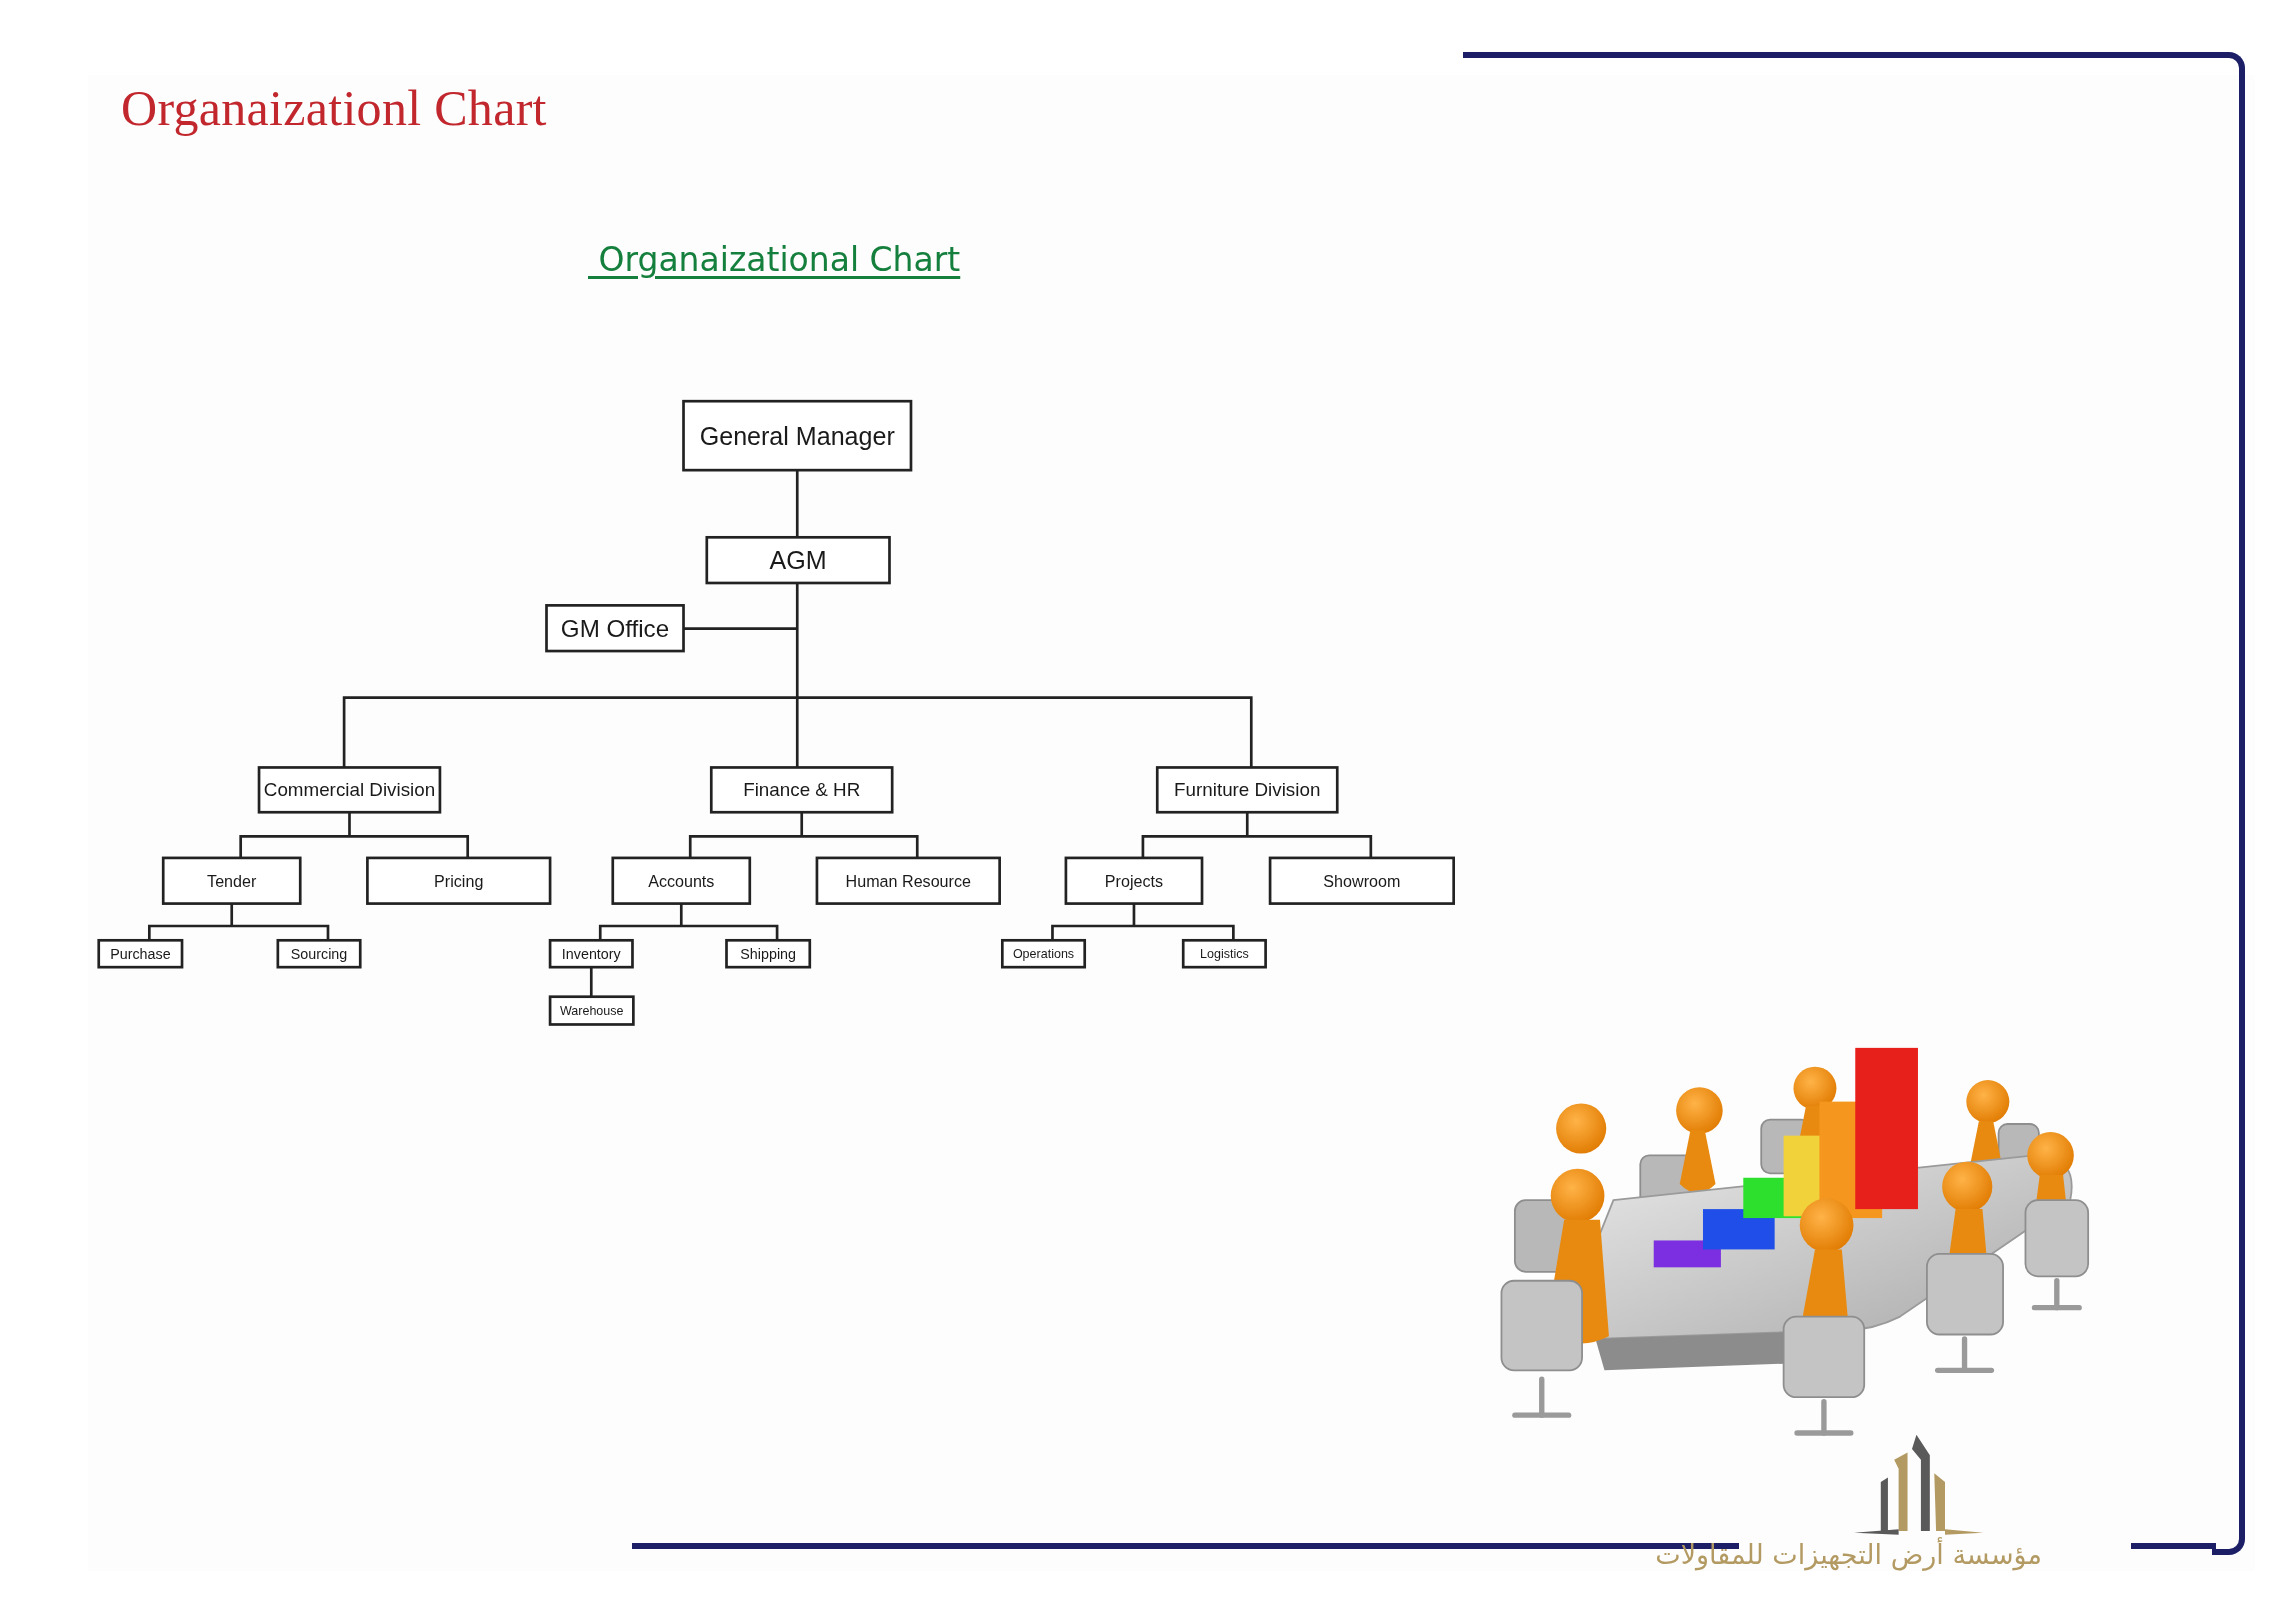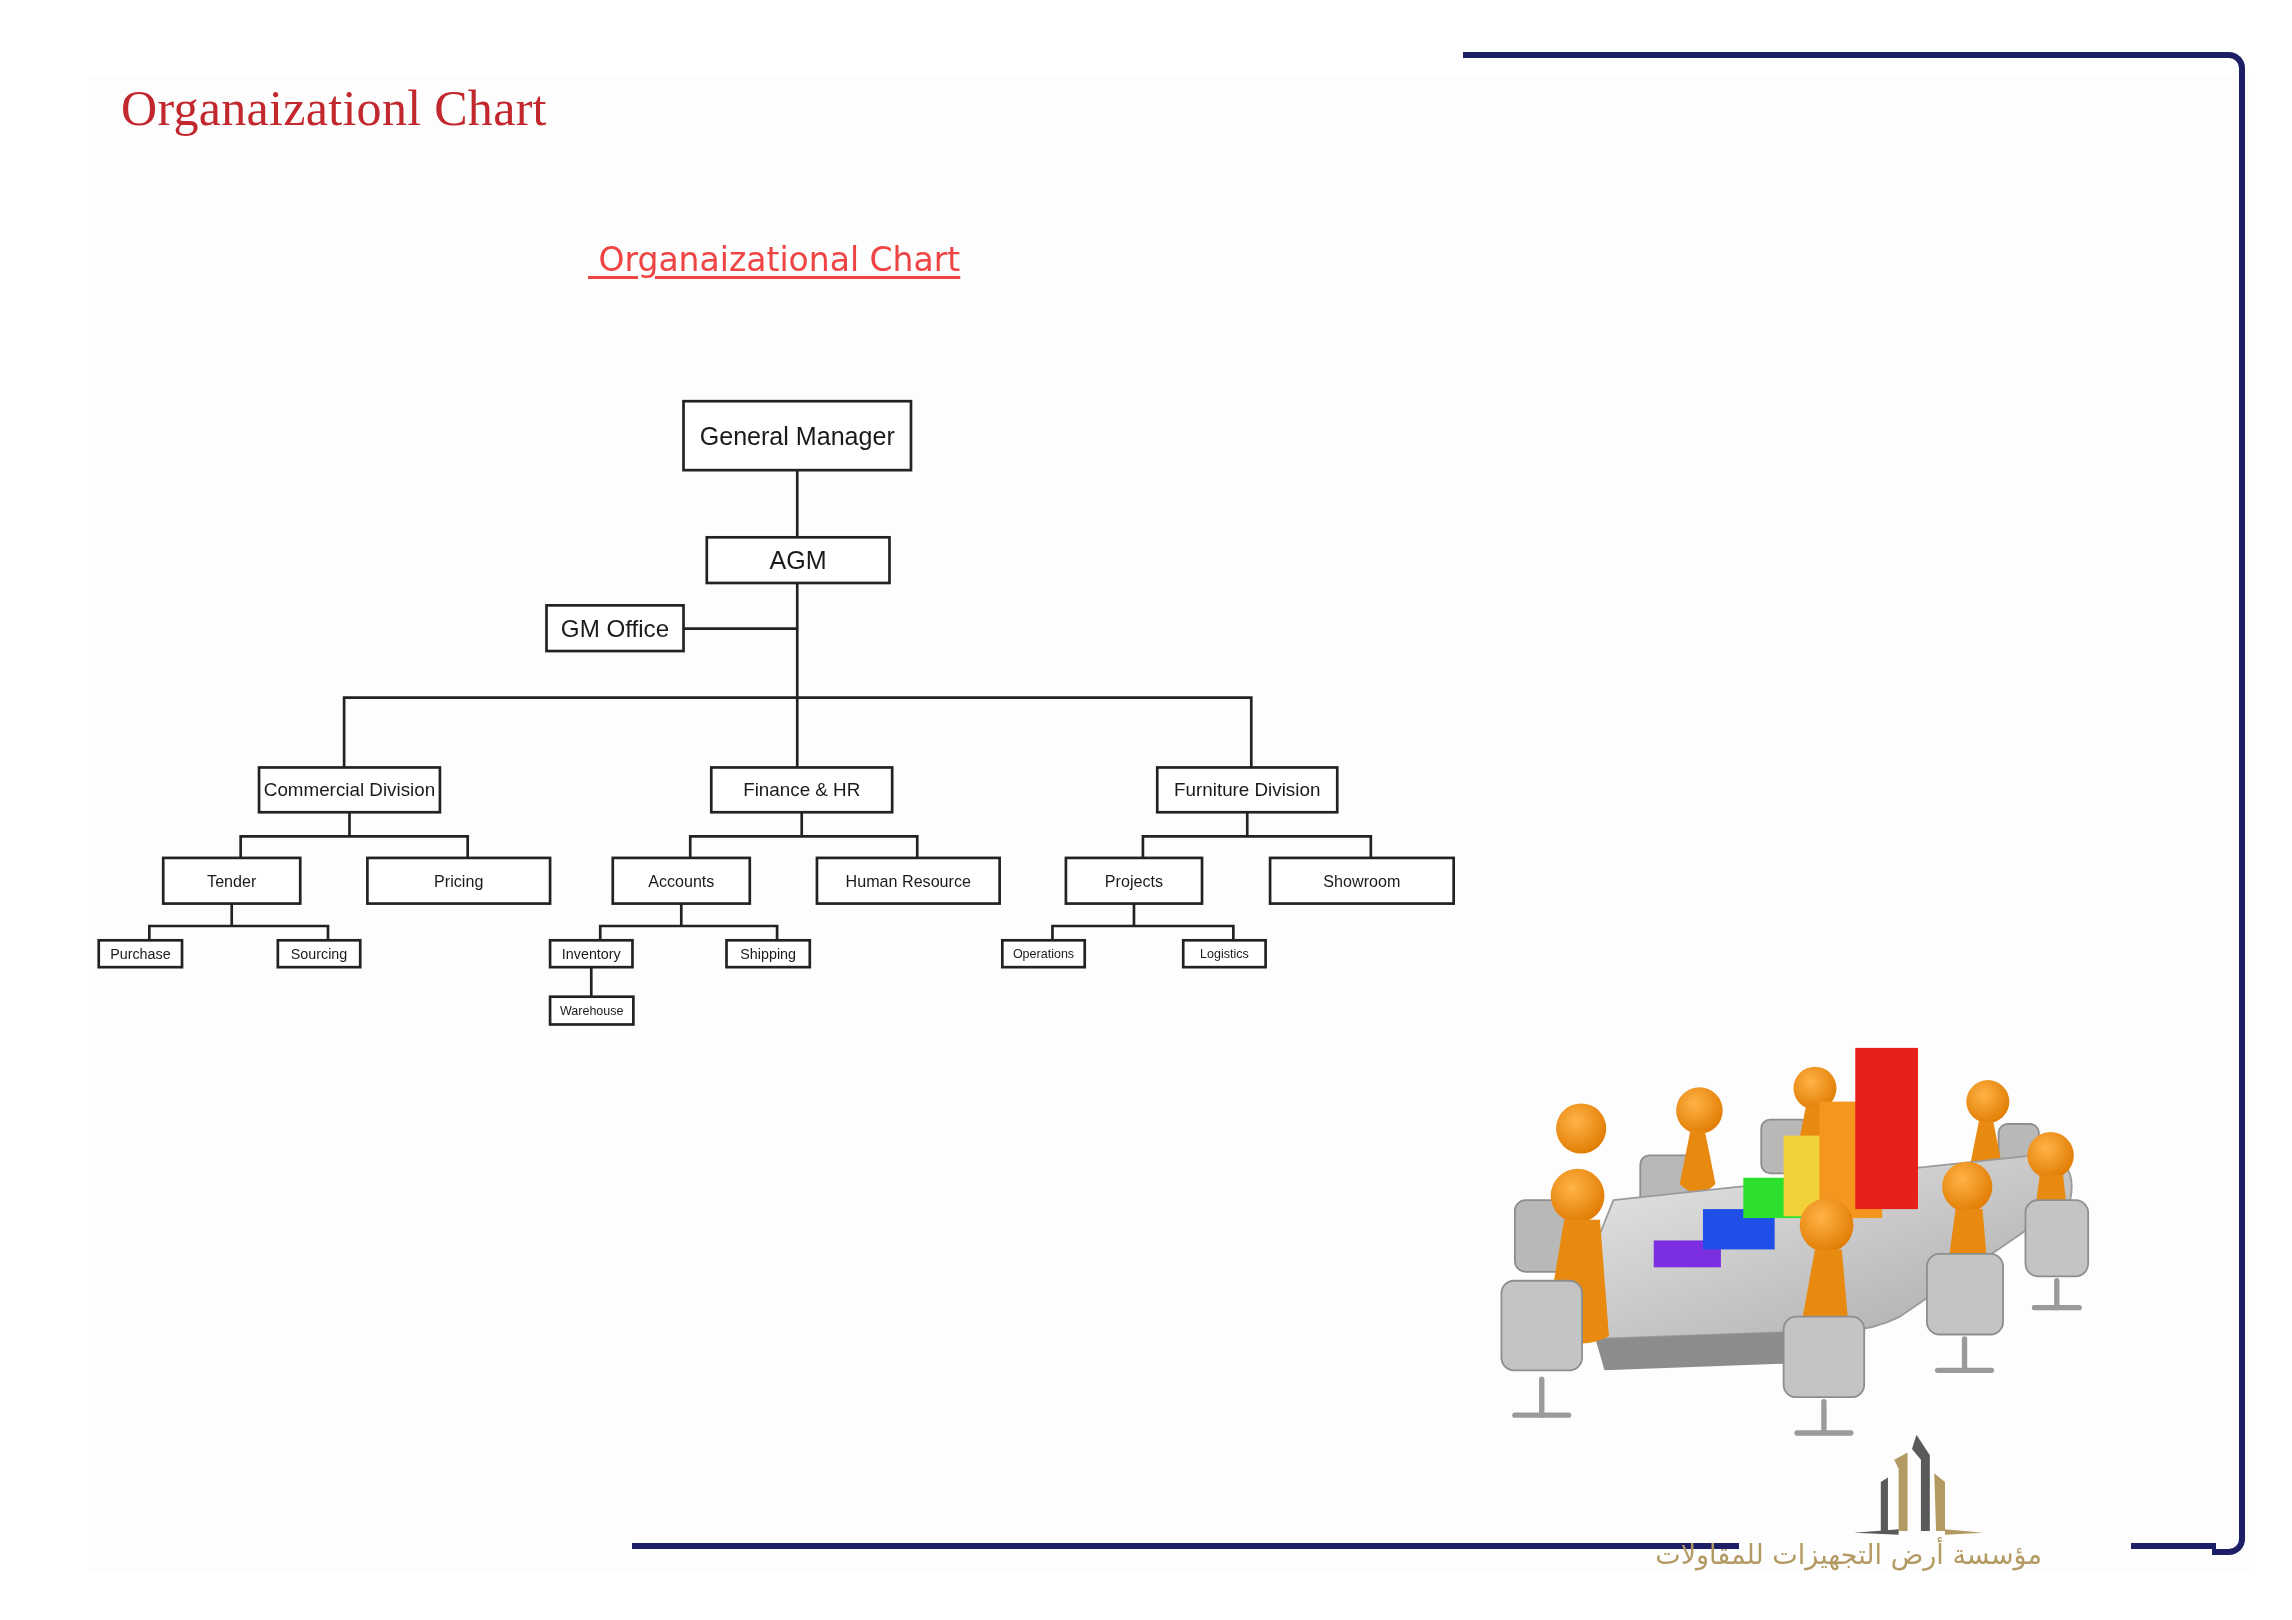--- a/index.html
+++ b/index.html
@@ -1,19 +1,19 @@
 <!DOCTYPE html>
 <html style="font-size:14.3px"><head>
 <meta charset="utf-8">
 <style>
   html, body { margin: 0; padding: 0; background: #ffffff; }
   body { width: 2293px; height: 1620px; position: relative; overflow: hidden; font-family: "Liberation Sans", sans-serif; }
   .slide-shade { position: absolute; left: 88px; top: 75px; width: 2167px; height: 1496px; background: #fdfdfd; }
   .main-title { position: absolute; left: 121px; top: 79px; font-family: Liberation Serif, serif; font-size: 50px; color: #c1272d; white-space: nowrap; letter-spacing: 0.3px; }
-  .chart-title { position: absolute; left: 588px; top: 240px; font-family: "DejaVu Sans", sans-serif; font-size: 33px; color: #ef4444; white-space: pre; text-decoration: underline; text-decoration-thickness: 2.7px; text-underline-offset: 5.4px; }
+  .chart-title { position: absolute; left: 588px; top: 240px; font-family: "DejaVu Sans", sans-serif; font-size: 33px; color: #15803d; white-space: pre; text-decoration: underline; text-decoration-thickness: 2.7px; text-underline-offset: 5.4px; }
   .frame-line { position: absolute; background: #1c1f66; }
   .frame-corner { position: absolute; border: 6.3px solid #1c1f66; }
   svg#org { position: absolute; left: 0; top: 0; }
   .node rect { fill: #fff; stroke: #222; stroke-width: 3; }
   .node text { font-family: "Liberation Sans", sans-serif; fill: #1a1a1a; text-anchor: middle; dominant-baseline: central; }
   .conn { stroke: #222; stroke-width: 3; fill: none; }
   .meeting-illustration { position: absolute; left: 1488px; top: 1021px; width: 636px; height: 421px; }
   .logo { position: absolute; left: 1782px; top: 1433px; width: 260px; height: 161px; }
   .logo-text { position: absolute; left: 0; top: 106px; width: 260px; text-align: left; font-family: "DejaVu Sans", sans-serif; font-size: 27px; color: #b39a62; direction: rtl; white-space: nowrap; }
 </style>

